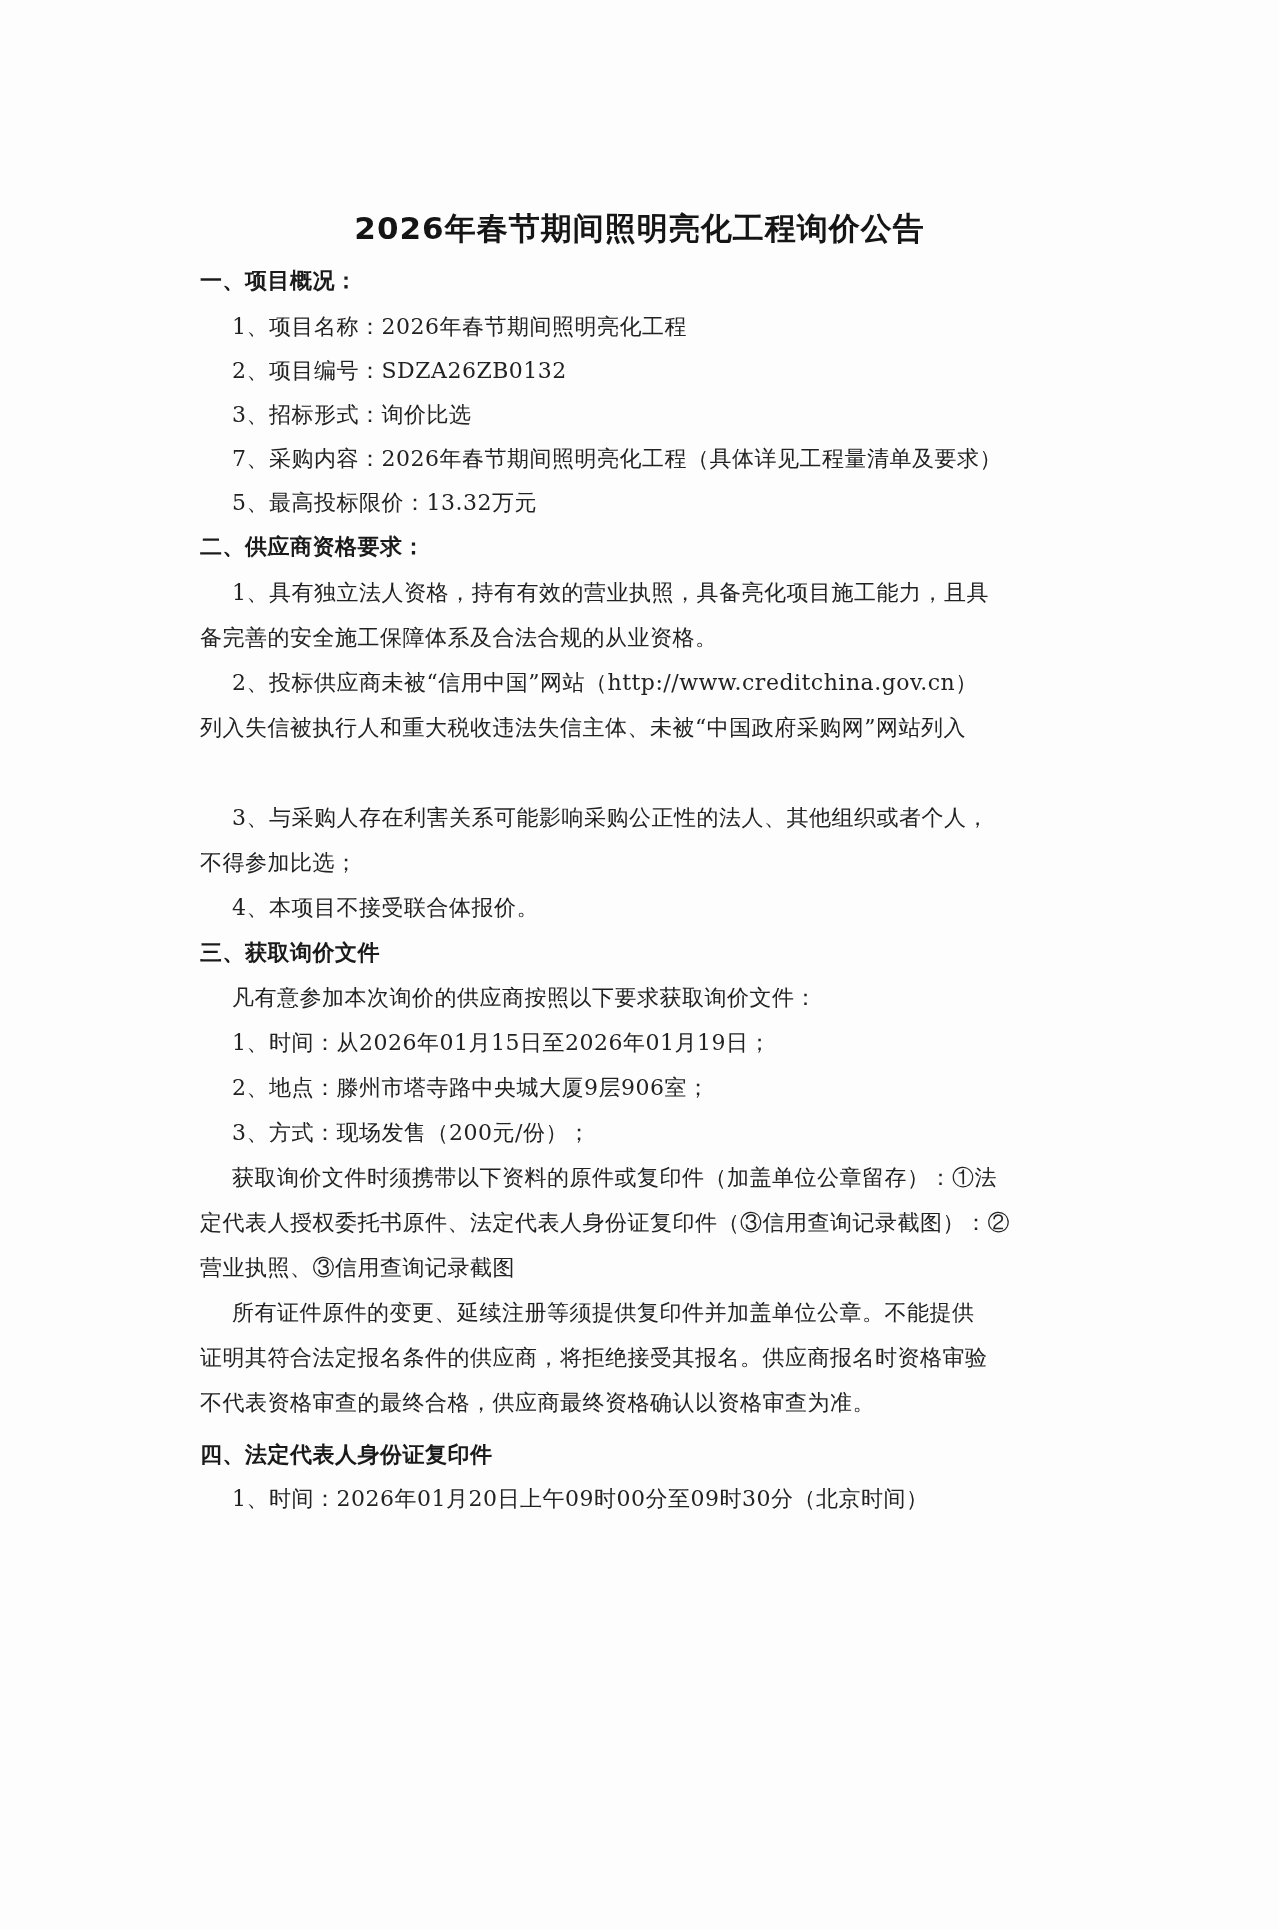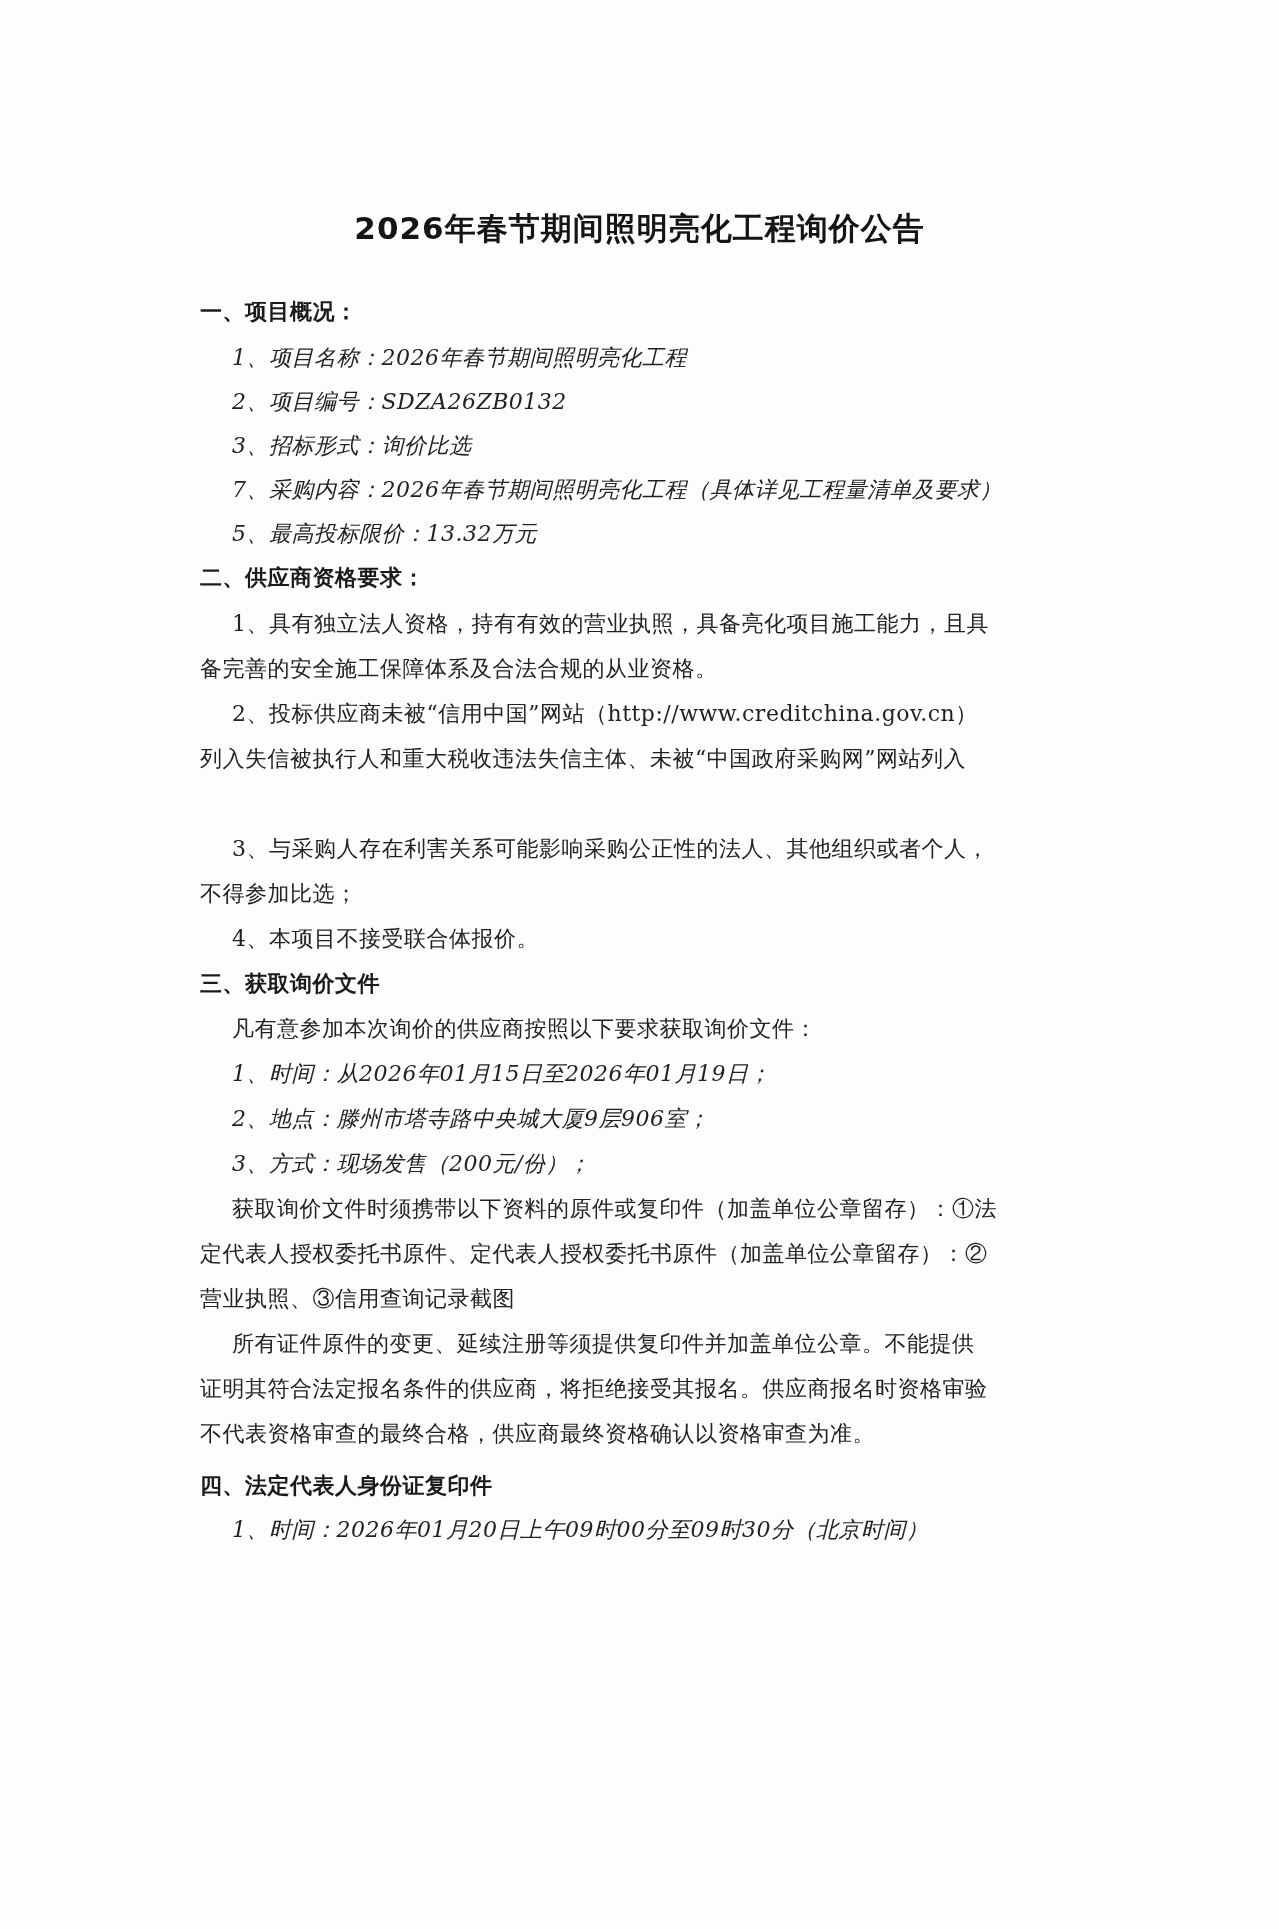--- a/index.html
+++ b/index.html
@@ -22,21 +22,20 @@
     height: 1929px;
     background: #fdfdfd;
   }
   .line {
     position: absolute;
     white-space: nowrap;
     font-size: 22px;
     line-height: 30px;
     letter-spacing: 0.5px;
     color: #222222;
-    margin-top: 31px;
   }
   .title {
     position: absolute;
     left: 0;
     width: 1279px;
     text-align: center;
     top: 208px;
     font-size: 31px;
     line-height: 40px;
     font-family: "DejaVu Sans", "Liberation Sans", sans-serif;
@@ -44,21 +43,21 @@
     color: #151515;
     letter-spacing: 1px;
   }
   .heading {
     font-family: "DejaVu Sans", "Liberation Sans", sans-serif;
     font-weight: bold;
     font-size: 22px;
     color: #1a1a1a;
   }
   .l-head { left: 200px; }
-  .l-item { left: 232px; font-style: italic; }
+  .l-item { left: 232px; }
   .l-para { left: 232px; text-align: center; }
   .l-cont { left: 200px; }
 </style>
 </head>
 <body>
 
 <div class="page">
 
   <div class="title">2026年春节期间照明亮化工程询价公告</div>
 
@@ -81,21 +80,21 @@
 
   <div class="line l-para" style="top:893px">4、本项目不接受联合体报价。</div>
 
   <div class="line heading l-head" style="top:938px">三、获取询价文件</div>
   <div class="line l-para" style="top:983px">凡有意参加本次询价的供应商按照以下要求获取询价文件：</div>
   <div class="line l-item" style="top:1028px">1、时间：从2026年01月15日至2026年01月19日；</div>
   <div class="line l-item" style="top:1073px">2、地点：滕州市塔寺路中央城大厦9层906室；</div>
   <div class="line l-item" style="top:1118px">3、方式：现场发售（200元/份）；</div>
 
   <div class="line l-para" style="top:1163px">获取询价文件时须携带以下资料的原件或复印件（加盖单位公章留存）：①法</div>
-  <div class="line l-cont" style="top:1208px">定代表人授权委托书原件、定代表人授权委托书原件（加盖单位公章留存）：②</div>
+  <div class="line l-cont" style="top:1208px">定代表人授权委托书原件、法定代表人身份证复印件（③信用查询记录截图）：②</div>
   <div class="line l-cont" style="top:1253px">营业执照、③信用查询记录截图</div>
 
   <div class="line l-para" style="top:1298px">所有证件原件的变更、延续注册等须提供复印件并加盖单位公章。不能提供</div>
   <div class="line l-cont" style="top:1343px">证明其符合法定报名条件的供应商，将拒绝接受其报名。供应商报名时资格审验</div>
   <div class="line l-cont" style="top:1388px">不代表资格审查的最终合格，供应商最终资格确认以资格审查为准。</div>
 
   <div class="line heading l-head" style="top:1440px">四、法定代表人身份证复印件</div>
   <div class="line l-item" style="top:1484px">1、时间：2026年01月20日上午09时00分至09时30分（北京时间）</div>
 
 </div>

